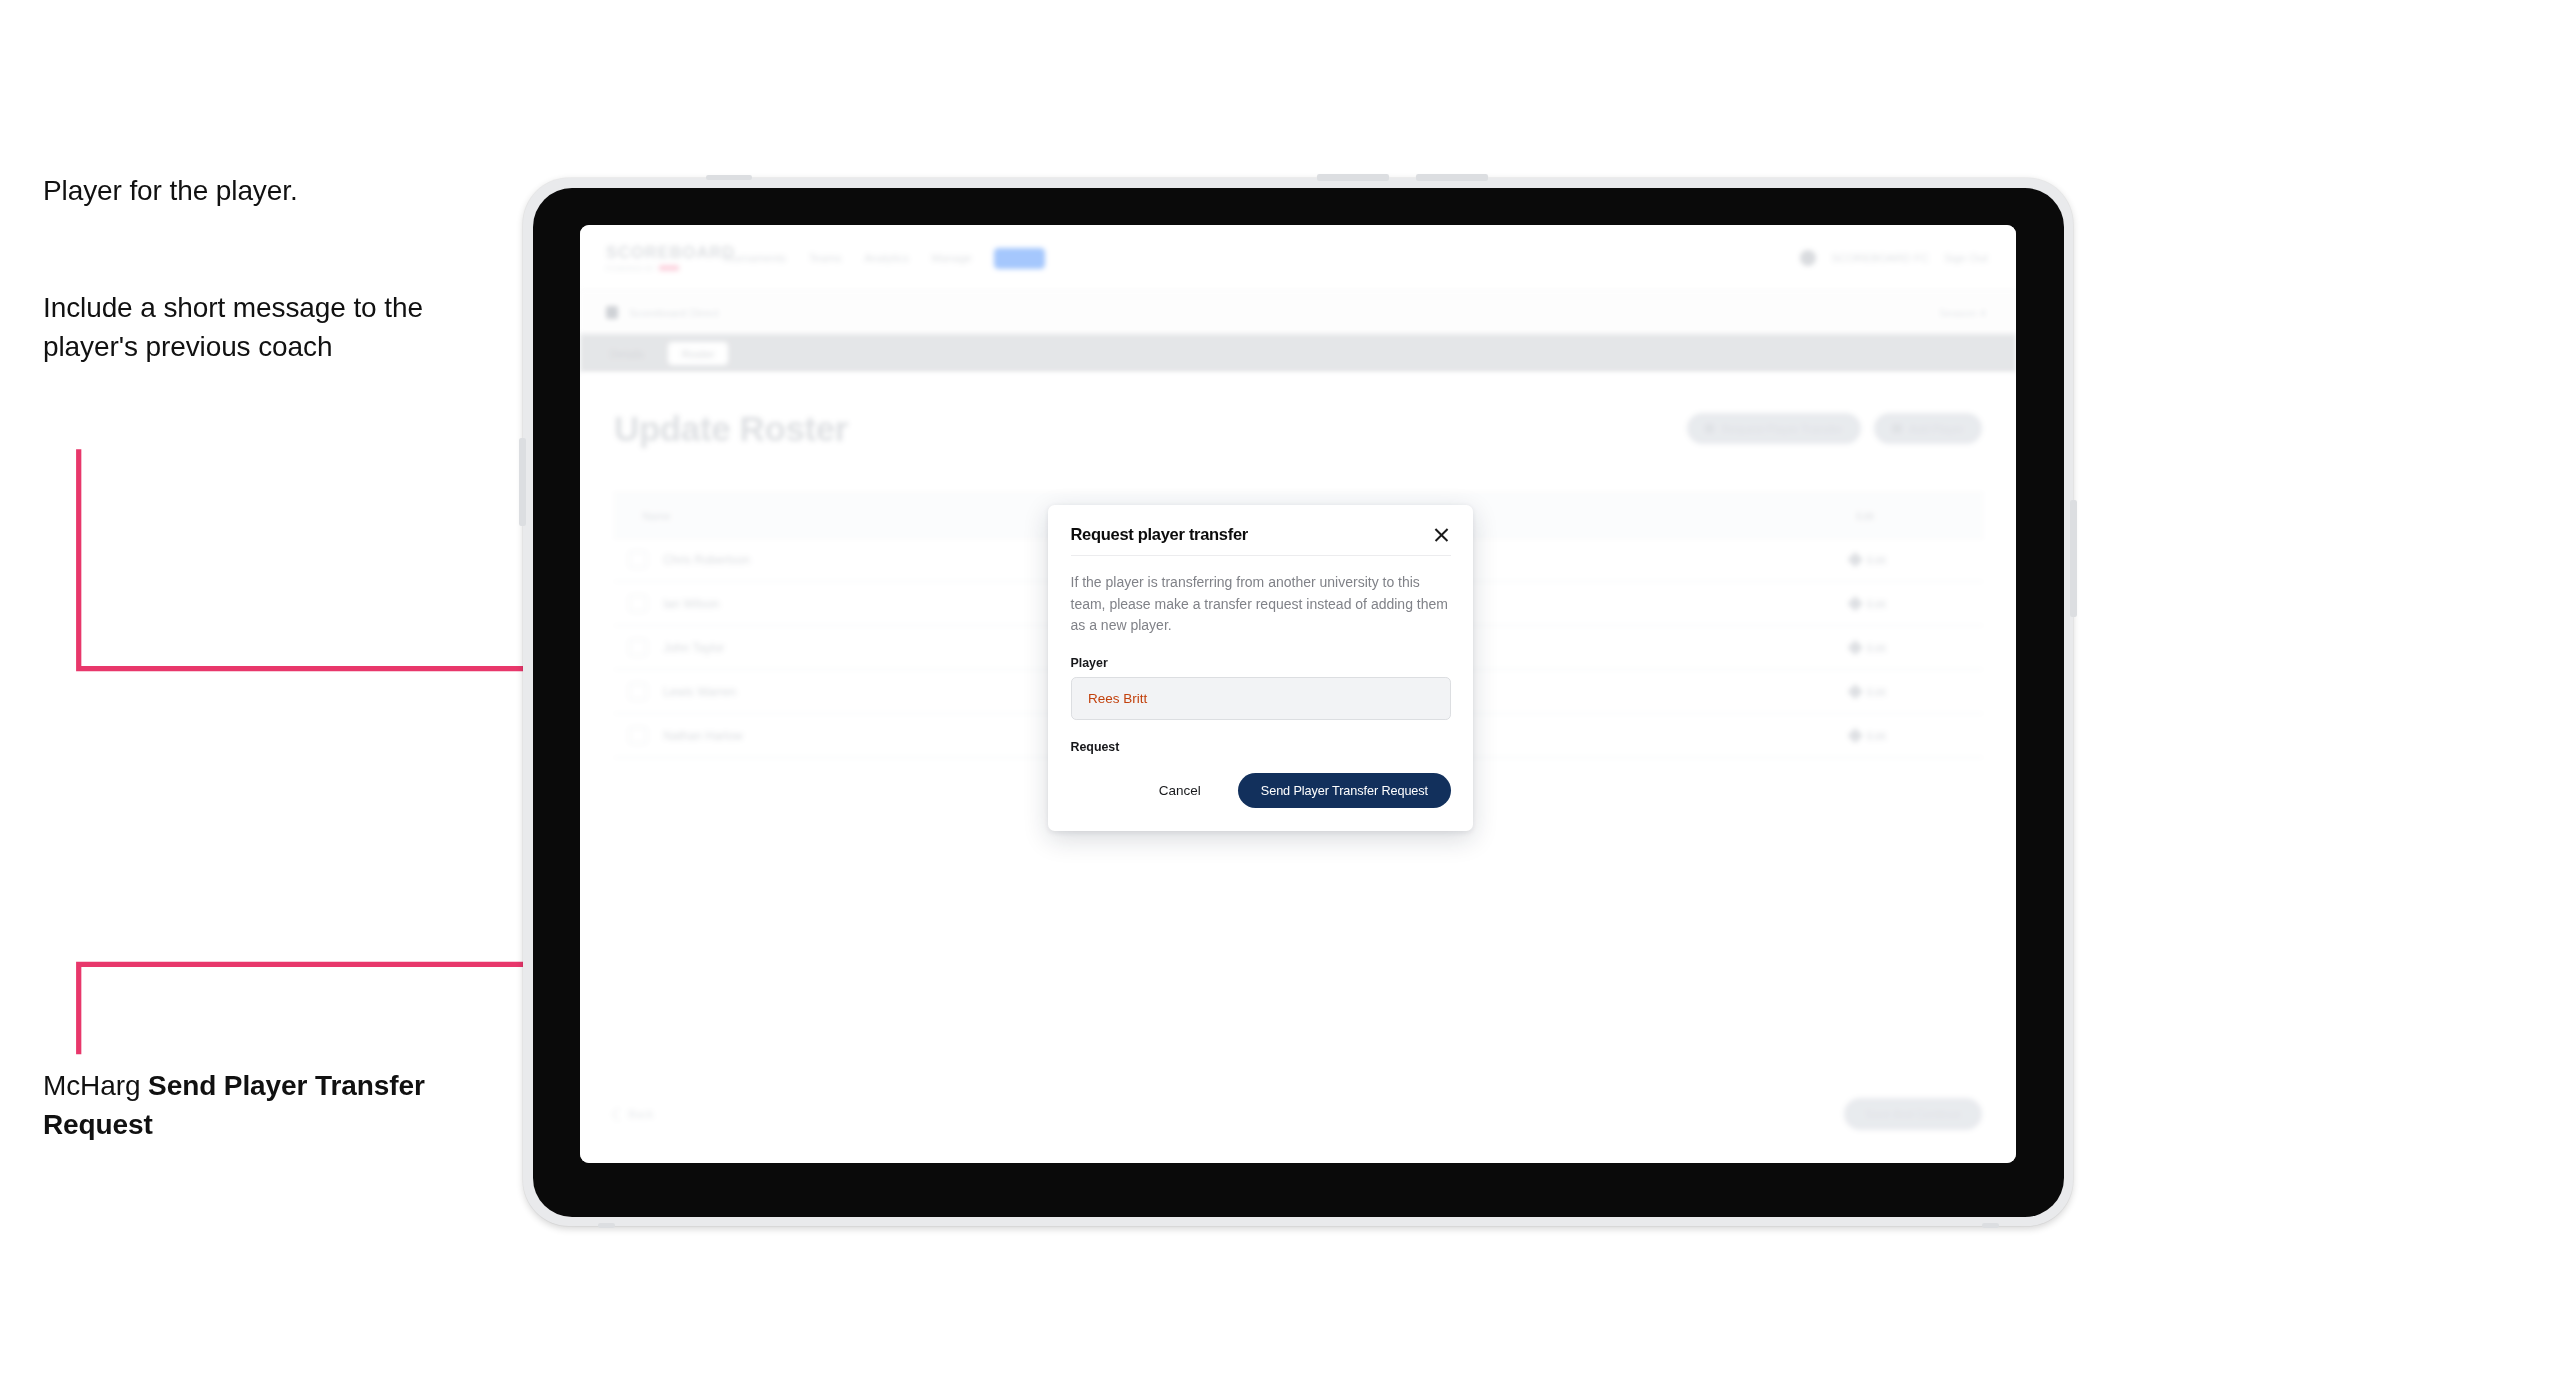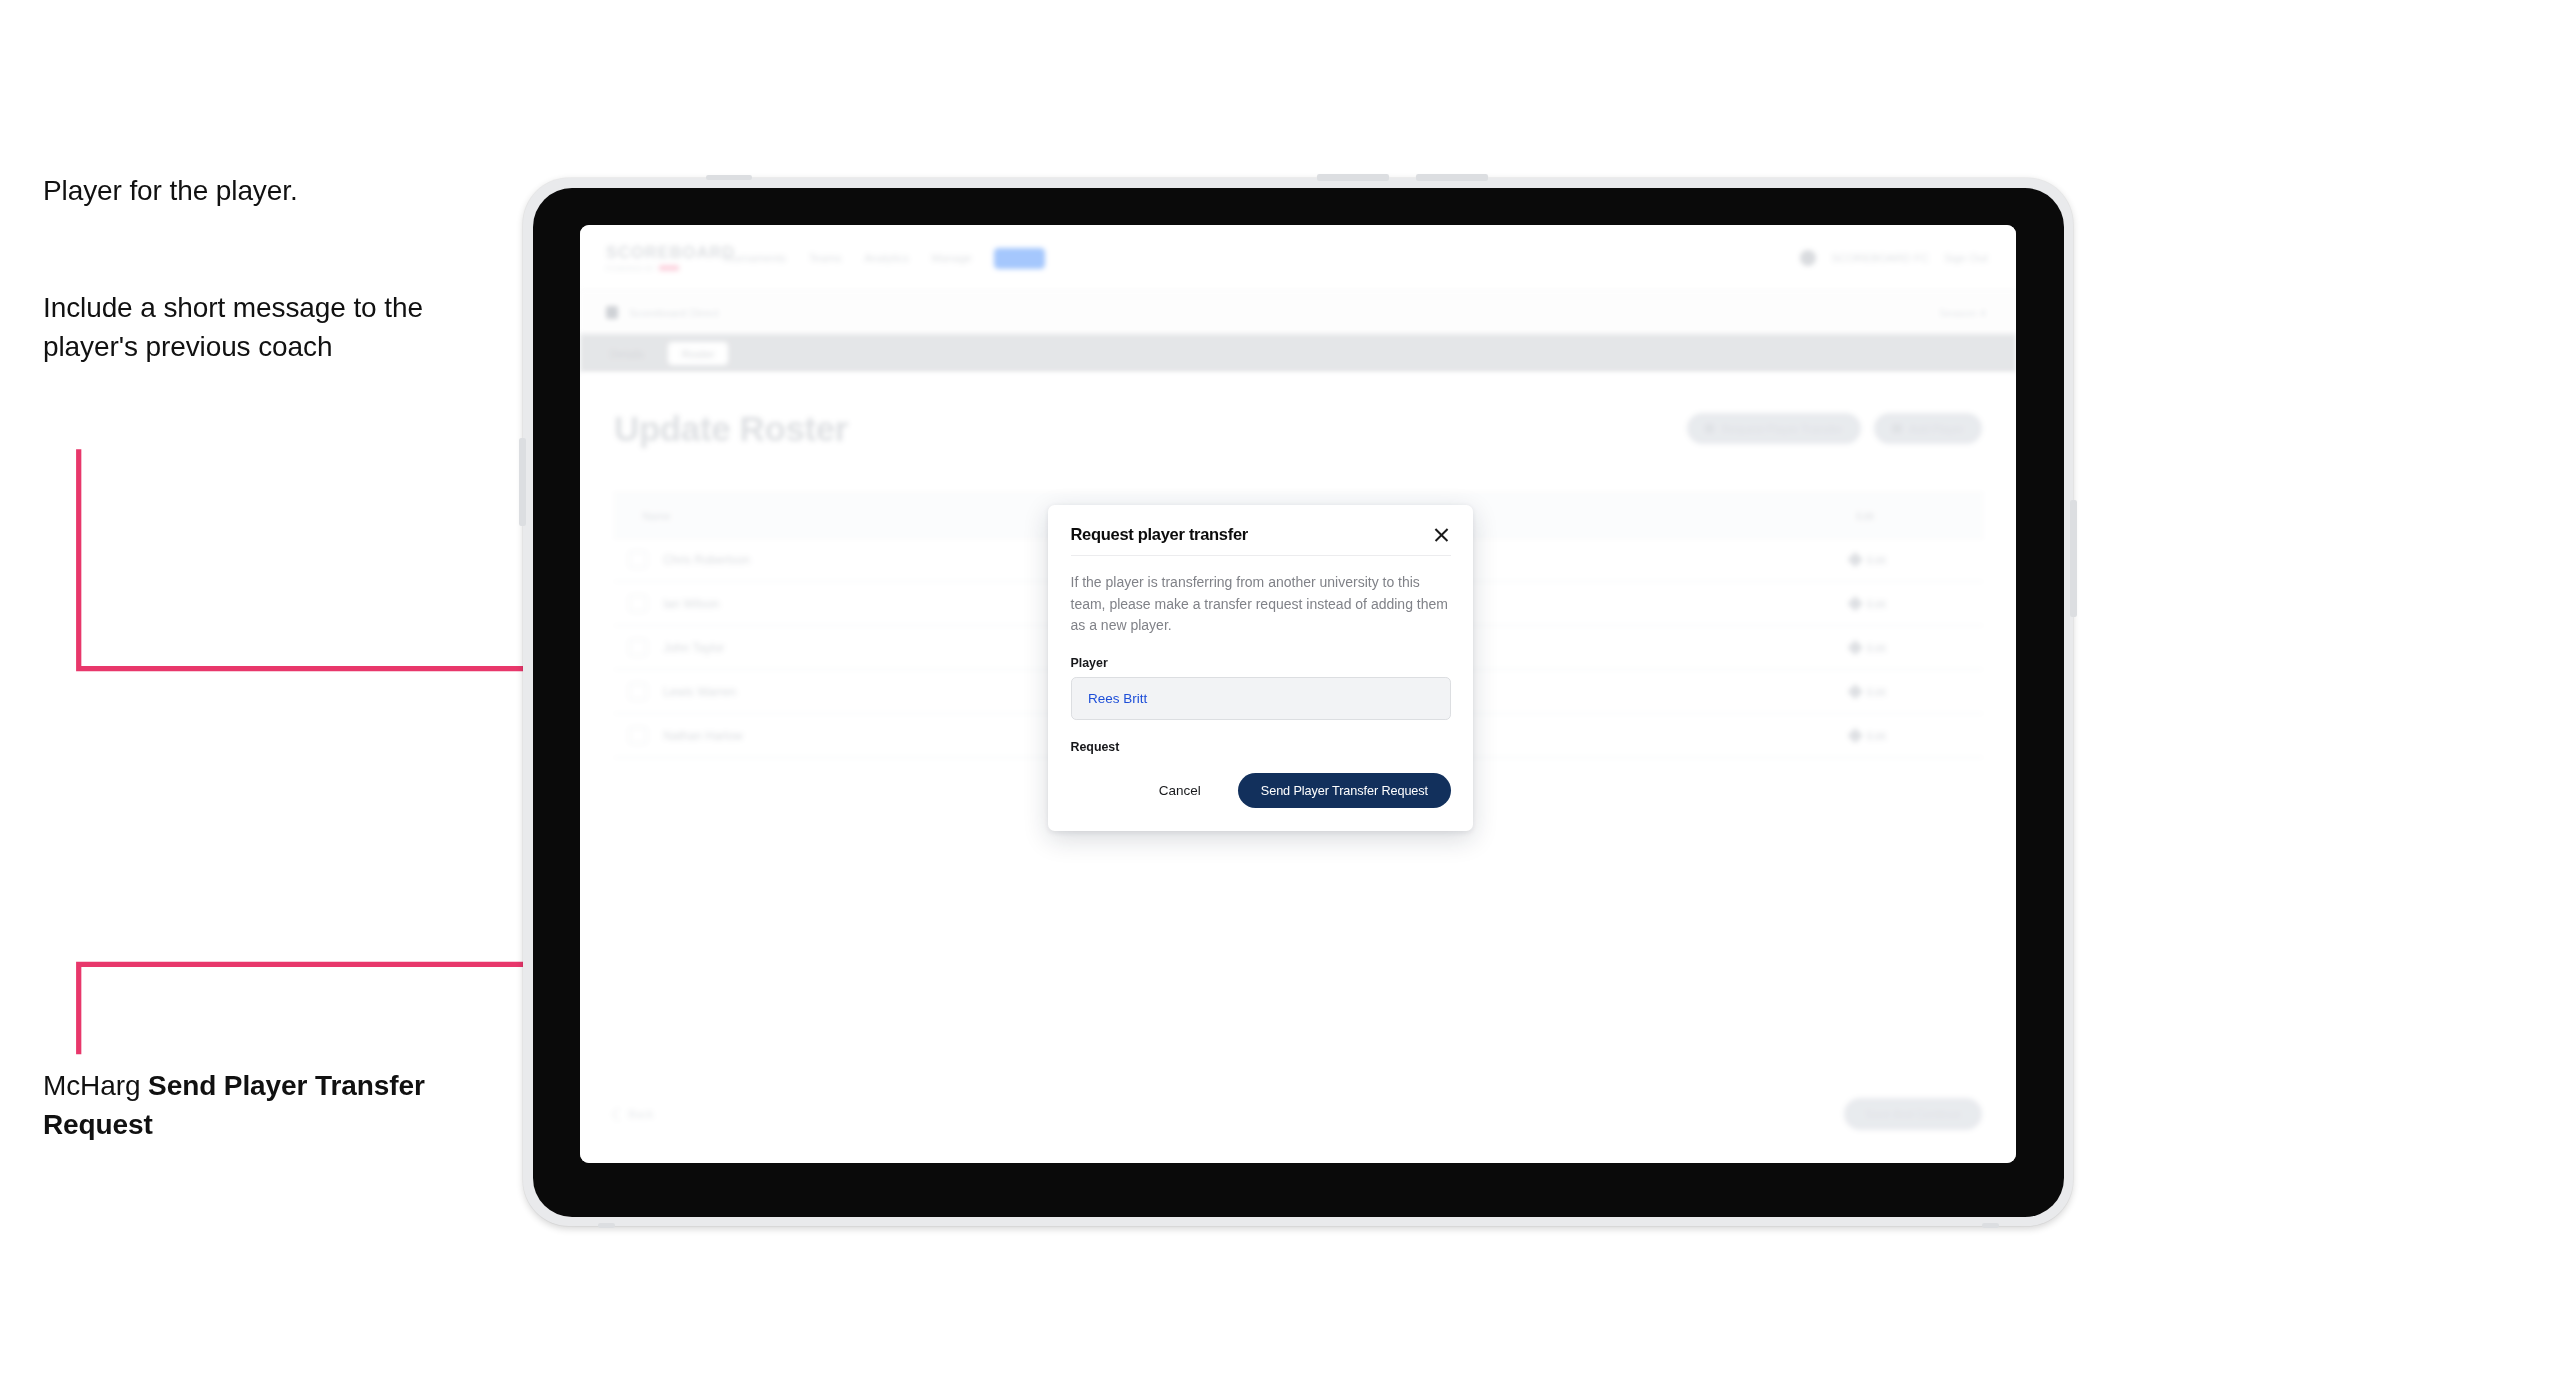--- a/index.html
+++ b/index.html
@@ -383,21 +383,21 @@
   #player-input {
     margin: 7.5px 22.5px 0 22.5px;
     height: 41px;
     background: #f2f3f5;
     border: 1px solid #dcdee1;
     border-radius: 5.2px;
     display: flex;
     align-items: center;
     padding: 0 16.5px;
     font-size: 13.5px;
-    color: #1d4ed8;
+    color: #c2410c;
   }
   #message-input {
     margin: 7.5px 22.5px 0 22.5px;
     height: 96px;
     background: #ffffff;
     border: 1.2px solid #4e5257;
     border-radius: 5.2px;
     padding: 9.7px 15.7px;
     font-size: 12.7px;
     line-height: 1.58;

